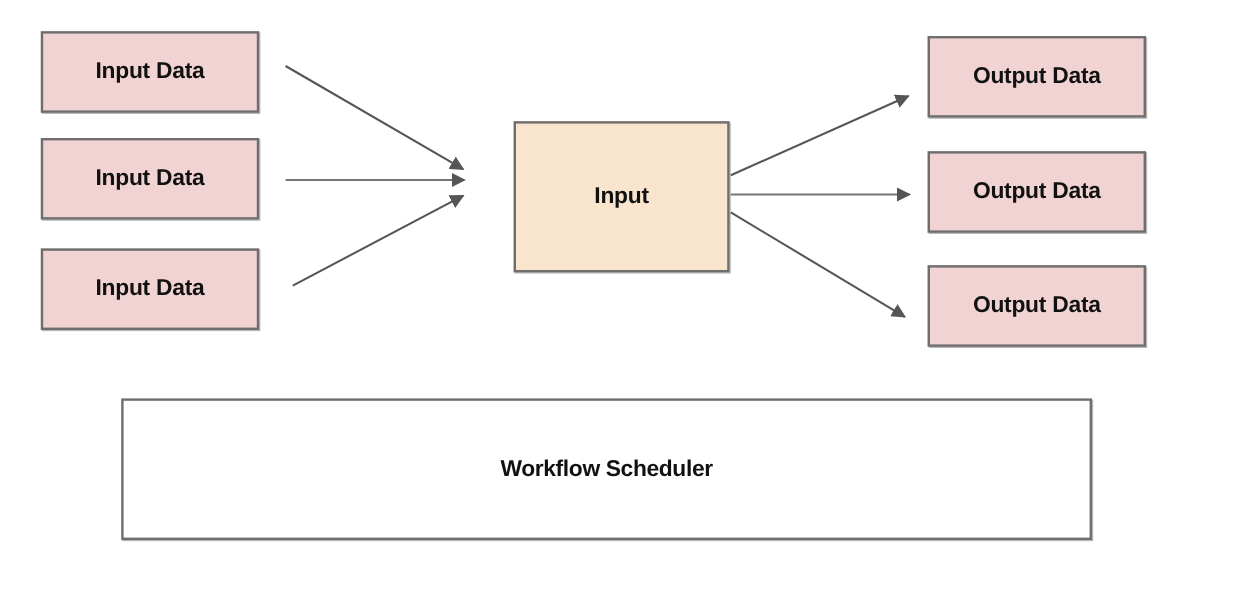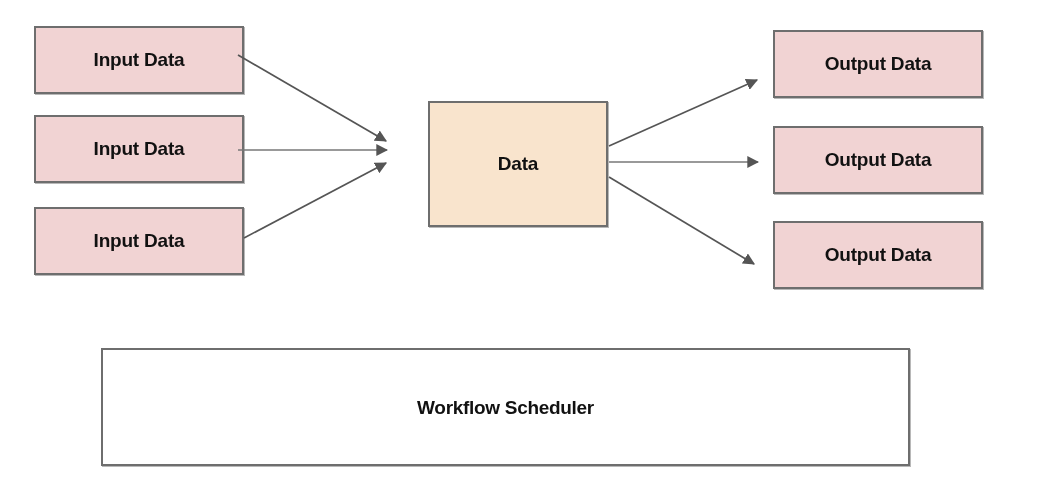--- a/index.html
+++ b/index.html
@@ -27,21 +27,21 @@
     justify-content: center;
     border: 2px solid #6e6e6e;
     box-shadow: 1px 1px 0 0 #b8b8b8;
     font-weight: bold;
     color: #111111;
     letter-spacing: -0.2px;
     white-space: nowrap;
   }
   .node-input, .node-output {
     background: #f1d3d3;
-    width: 210px;
+    width: 182px;
     height: 68px;
     font-size: 19px;
   }
   .node-model {
     background: #f9e4cd;
     left: 428px;
     top: 101px;
     width: 180px;
     height: 126px;
     font-size: 19px;
@@ -65,21 +65,21 @@
     width: 1048px;
     height: 494px;
     pointer-events: none;
   }
 
   
   .scheduler {
     position: absolute;
     box-sizing: border-box;
     left: 101px;
-    top: 348px;
+    top: 332px;
     width: 809px;
     height: 118px;
     background: #ffffff;
     border: 2px solid #6e6e6e;
     box-shadow: 1px 1px 0 0 #b8b8b8;
     display: flex;
     flex-direction: column;
     align-items: center;
     justify-content: center;
     padding-top: 2px;
@@ -103,21 +103,21 @@
     <span>Input Data</span>
   </div>
   <div id="in2" class="node node-input">
     <span>Input Data</span>
   </div>
   <div id="in3" class="node node-input">
     <span>Input Data</span>
   </div>
 
   <div class="node node-model">
-    <span>Data</span>
+    <span>Input</span>
   </div>
 
   <div id="out1" class="node node-output">
     <span>Output Data</span>
   </div>
   <div id="out2" class="node node-output">
     <span>Output Data</span>
   </div>
   <div id="out3" class="node node-output">
     <span>Output Data</span>

